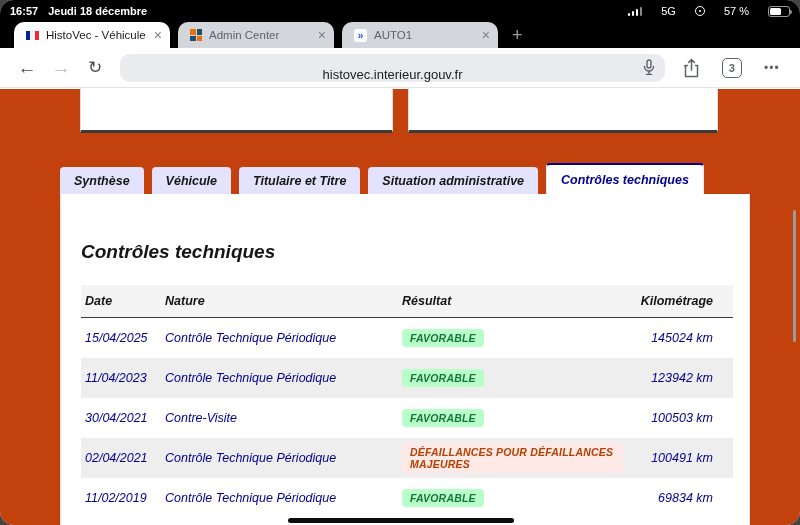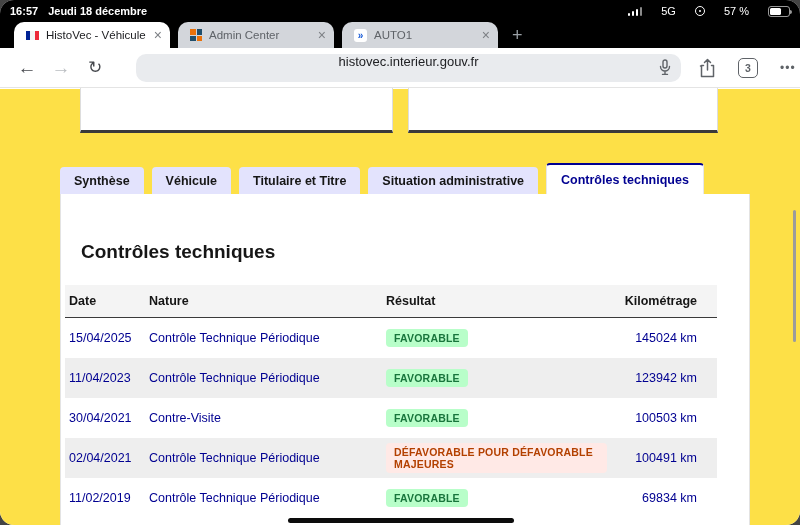--- a/index.html
+++ b/index.html
@@ -36,46 +36,46 @@
   .fav-auto1 { width:13px; height:13px; flex:0 0 auto; background:#fff; border-radius:3px; color:#1558d6;
     font-weight:bold; font-size:10px; display:flex; align-items:center; justify-content:center; }
   .newtab { color:#9aa0a6; font-size:18px; margin:0 0 4px 6px; line-height:1; }
 
   
   .toolbar { position:absolute; top:48px; left:0; width:800px; height:40px; background:#fff;
     border-bottom:1px solid #e4e4e4; display:flex; align-items:center; }
   .navbtn { width:34px; text-align:center; font-size:19px; color:#45484d; }
   .navbtn.disabled { color:#b9bcc0; }
   .navbtn.reload { font-size:17px; }
-  .omnibox { position:relative; margin-left:24px; width:545px; height:28px; background:#e9ebee; border-radius:10px;
-    display:flex; align-items:flex-start; justify-content:center; font-size:13px; color:#202124; }
+  .omnibox { position:relative; margin-left:8px; width:545px; height:28px; background:#e9ebee; border-radius:10px;
+    display:flex; align-items:flex-end; justify-content:center; font-size:13px; color:#202124; }
   .mic { position:absolute; right:10px; top:5px; }
   .tbright { display:flex; align-items:center; gap:22px; margin-left:18px; color:#5f6368; }
   .tabcount { width:20px; height:20px; border:1.7px solid #5f6368; border-radius:5px; font-size:10.5px; font-weight:bold;
     display:flex; align-items:center; justify-content:center; color:#5f6368; }
   .dots { font-size:12px; letter-spacing:1px; color:#5f6368; }
 
   
-  .webpage { position:absolute; top:89px; left:0; width:800px; height:436px; background:#fde047; }
+  .webpage { position:absolute; top:89px; left:0; width:800px; height:436px; background:#c2410c;font-style:italic; }
   .partial-card { position:absolute; top:-1px; height:45px; background:#fff;
     border-left:1px solid #ddd; border-right:1px solid #ddd; border-bottom:3px solid #3a3a3a; }
   .card-l { left:80px; width:313px; } .card-r { left:408px; width:310px; }
 
   .dsfr-tabs { position:absolute; left:60px; top:74px; width:690px; height:31px; overflow:hidden;
     display:flex; align-items:flex-end; }
   .dsfr-tab { flex:0 0 auto; height:27px; margin-right:8px; padding:0 14px; background:#e3e3fd; color:#161616;
     font-size:12.5px; font-weight:bold; display:flex; align-items:center; border-radius:4px 4px 0 0; white-space:nowrap; }
   .dsfr-tab.active { height:31px; background:#fff; color:#000091; border:1px solid #e7e7e7; border-bottom:none;
     border-top:2px solid #000091; }
 
   .panel { position:absolute; left:60px; top:105px; width:690px; height:331px;
     border-left:1px solid #e3e3e3; border-right:1px solid #e3e3e3; background:#fff; }
   .section-title { margin:47px 0 0 20px; font-size:19px; font-weight:bold; color:#161616; }
 
-  .ht { margin:22px 20px 0 4px; width:652px; font-size:12.5px; border-collapse:collapse; }
+  .ht { margin:22px 20px 0 20px; width:652px; font-size:12.5px; border-collapse:collapse; }
   .ht-header { display:flex; background:#f4f4f4; border-bottom:1.5px solid #3a3a3a; height:33px; align-items:center;
     font-weight:bold; color:#161616; }
   .ht-row { display:flex; height:40px; align-items:center; color:#000091; }
   .ht-row.even { background:#eeeeee; }
   .c-date { width:84px; padding-left:4px; }
   .c-nature { width:191px; }
   .c-result { flex:1;padding-left:46px; }
   .c-km { width:110px; text-align:right; padding-right:20px; }
   .badge { display:inline-block; padding:3px 8px; border-radius:4px; font-size:10.5px; font-weight:bold; letter-spacing:.2px; }
   .badge.success { background:#b8fec9; color:#18753c; }
@@ -208,21 +208,21 @@
   </div>
             <div class="ht-row">
     <span class="c-date">30/04/2021</span>
     <span class="c-nature">Contre-Visite</span>
     <span class="c-result"><span class="badge success">FAVORABLE</span></span>
     <span class="c-km">100503 km</span>
   </div>
             <div class="ht-row even">
     <span class="c-date">02/04/2021</span>
     <span class="c-nature">Contrôle Technique Périodique</span>
-    <span class="c-result"><span class="badge error">DÉFAVORABLE POUR DÉFAVORABLE MAJEURES</span></span>
+    <span class="c-result"><span class="badge error">DÉFAILLANCES POUR DÉFAILLANCES MAJEURES</span></span>
     <span class="c-km">100491 km</span>
   </div>
             <div class="ht-row">
     <span class="c-date">11/02/2019</span>
     <span class="c-nature">Contrôle Technique Périodique</span>
     <span class="c-result"><span class="badge success">FAVORABLE</span></span>
     <span class="c-km">69834 km</span>
   </div>
           </div>
       </div>

